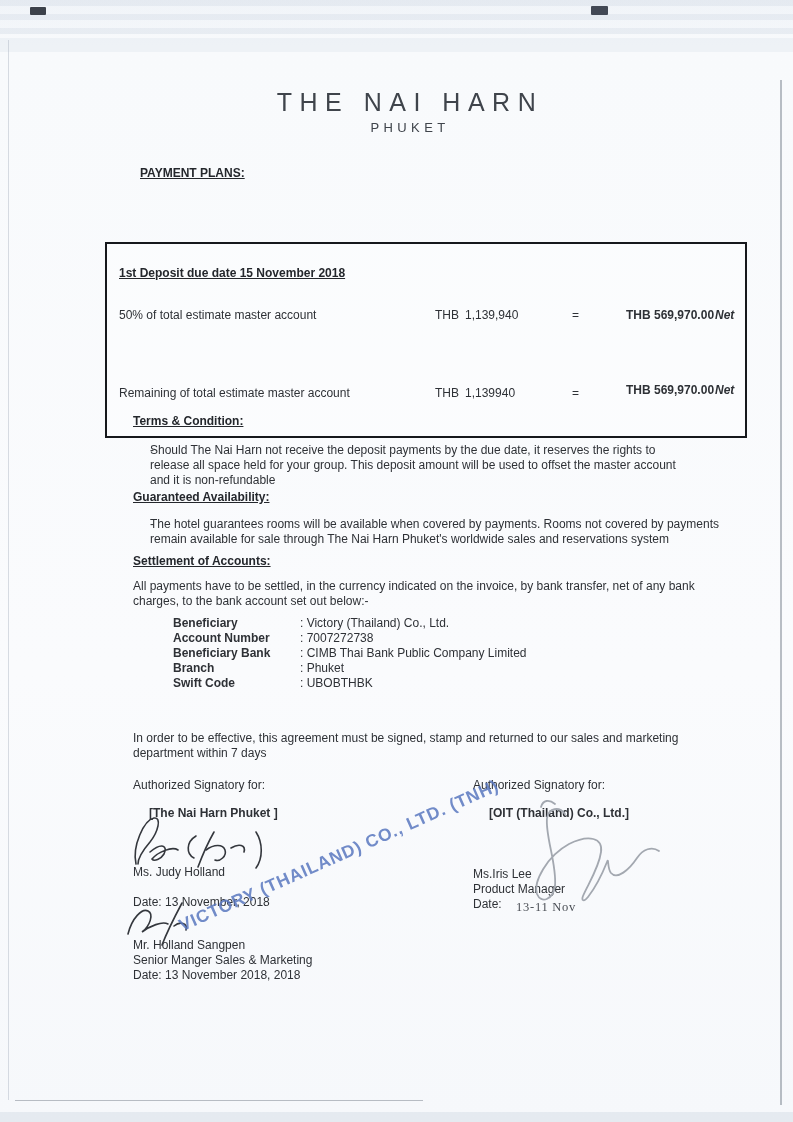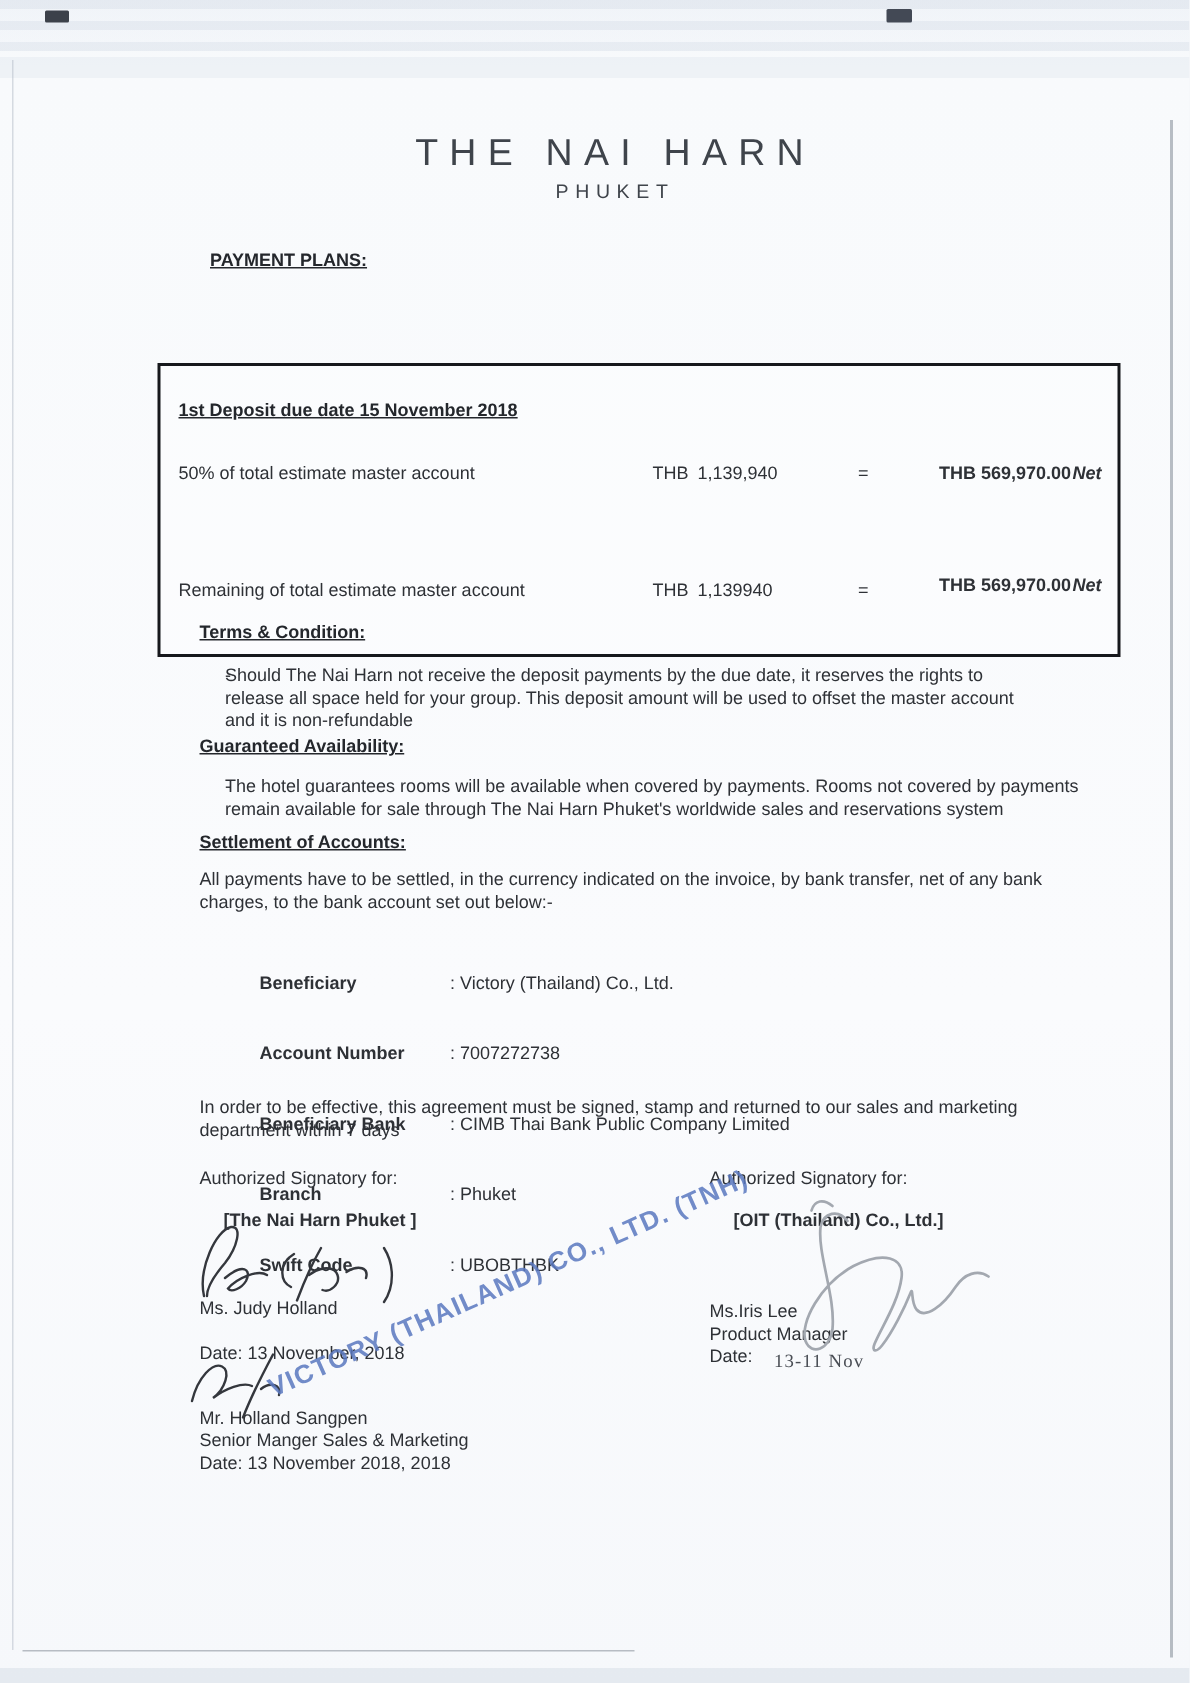--- a/index.html
+++ b/index.html
@@ -43,21 +43,21 @@
   .payrow .net{position:absolute;left:519px;font-weight:bold;}
   .payrow .sfx{position:absolute;left:608px;font-weight:bold;font-style:italic;}
 
   .body-text{font-size:12px;line-height:15px;color:#2e3136;}
   .sec-head{position:absolute;left:133px;}
   .bullet{position:absolute;left:150px;}
   .bullet .dash{position:absolute;left:0;top:0;}
   .bullet .btxt{display:block;}
 
   .bank{position:absolute;left:173px;top:616px;font-size:12px;line-height:15px;}
-  .bank-row{display:flex;margin-top:32px;}
+  .bank-row{display:flex;}
   .bank-row .bl{width:127px;font-weight:bold;}
   .bank-row .bv{}
 
   .sig-col{position:absolute;font-size:12px;line-height:15px;}
   .sig-company{font-weight:bold;padding-left:16px;}
   .abs{position:absolute;}
   .serif-date{font-family:"Liberation Serif","DejaVu Serif",serif;font-size:12.5px;color:#4a4e55;letter-spacing:.06em;}
 
   .stamp{
     position:absolute;left:180px;top:916px;white-space:nowrap;

